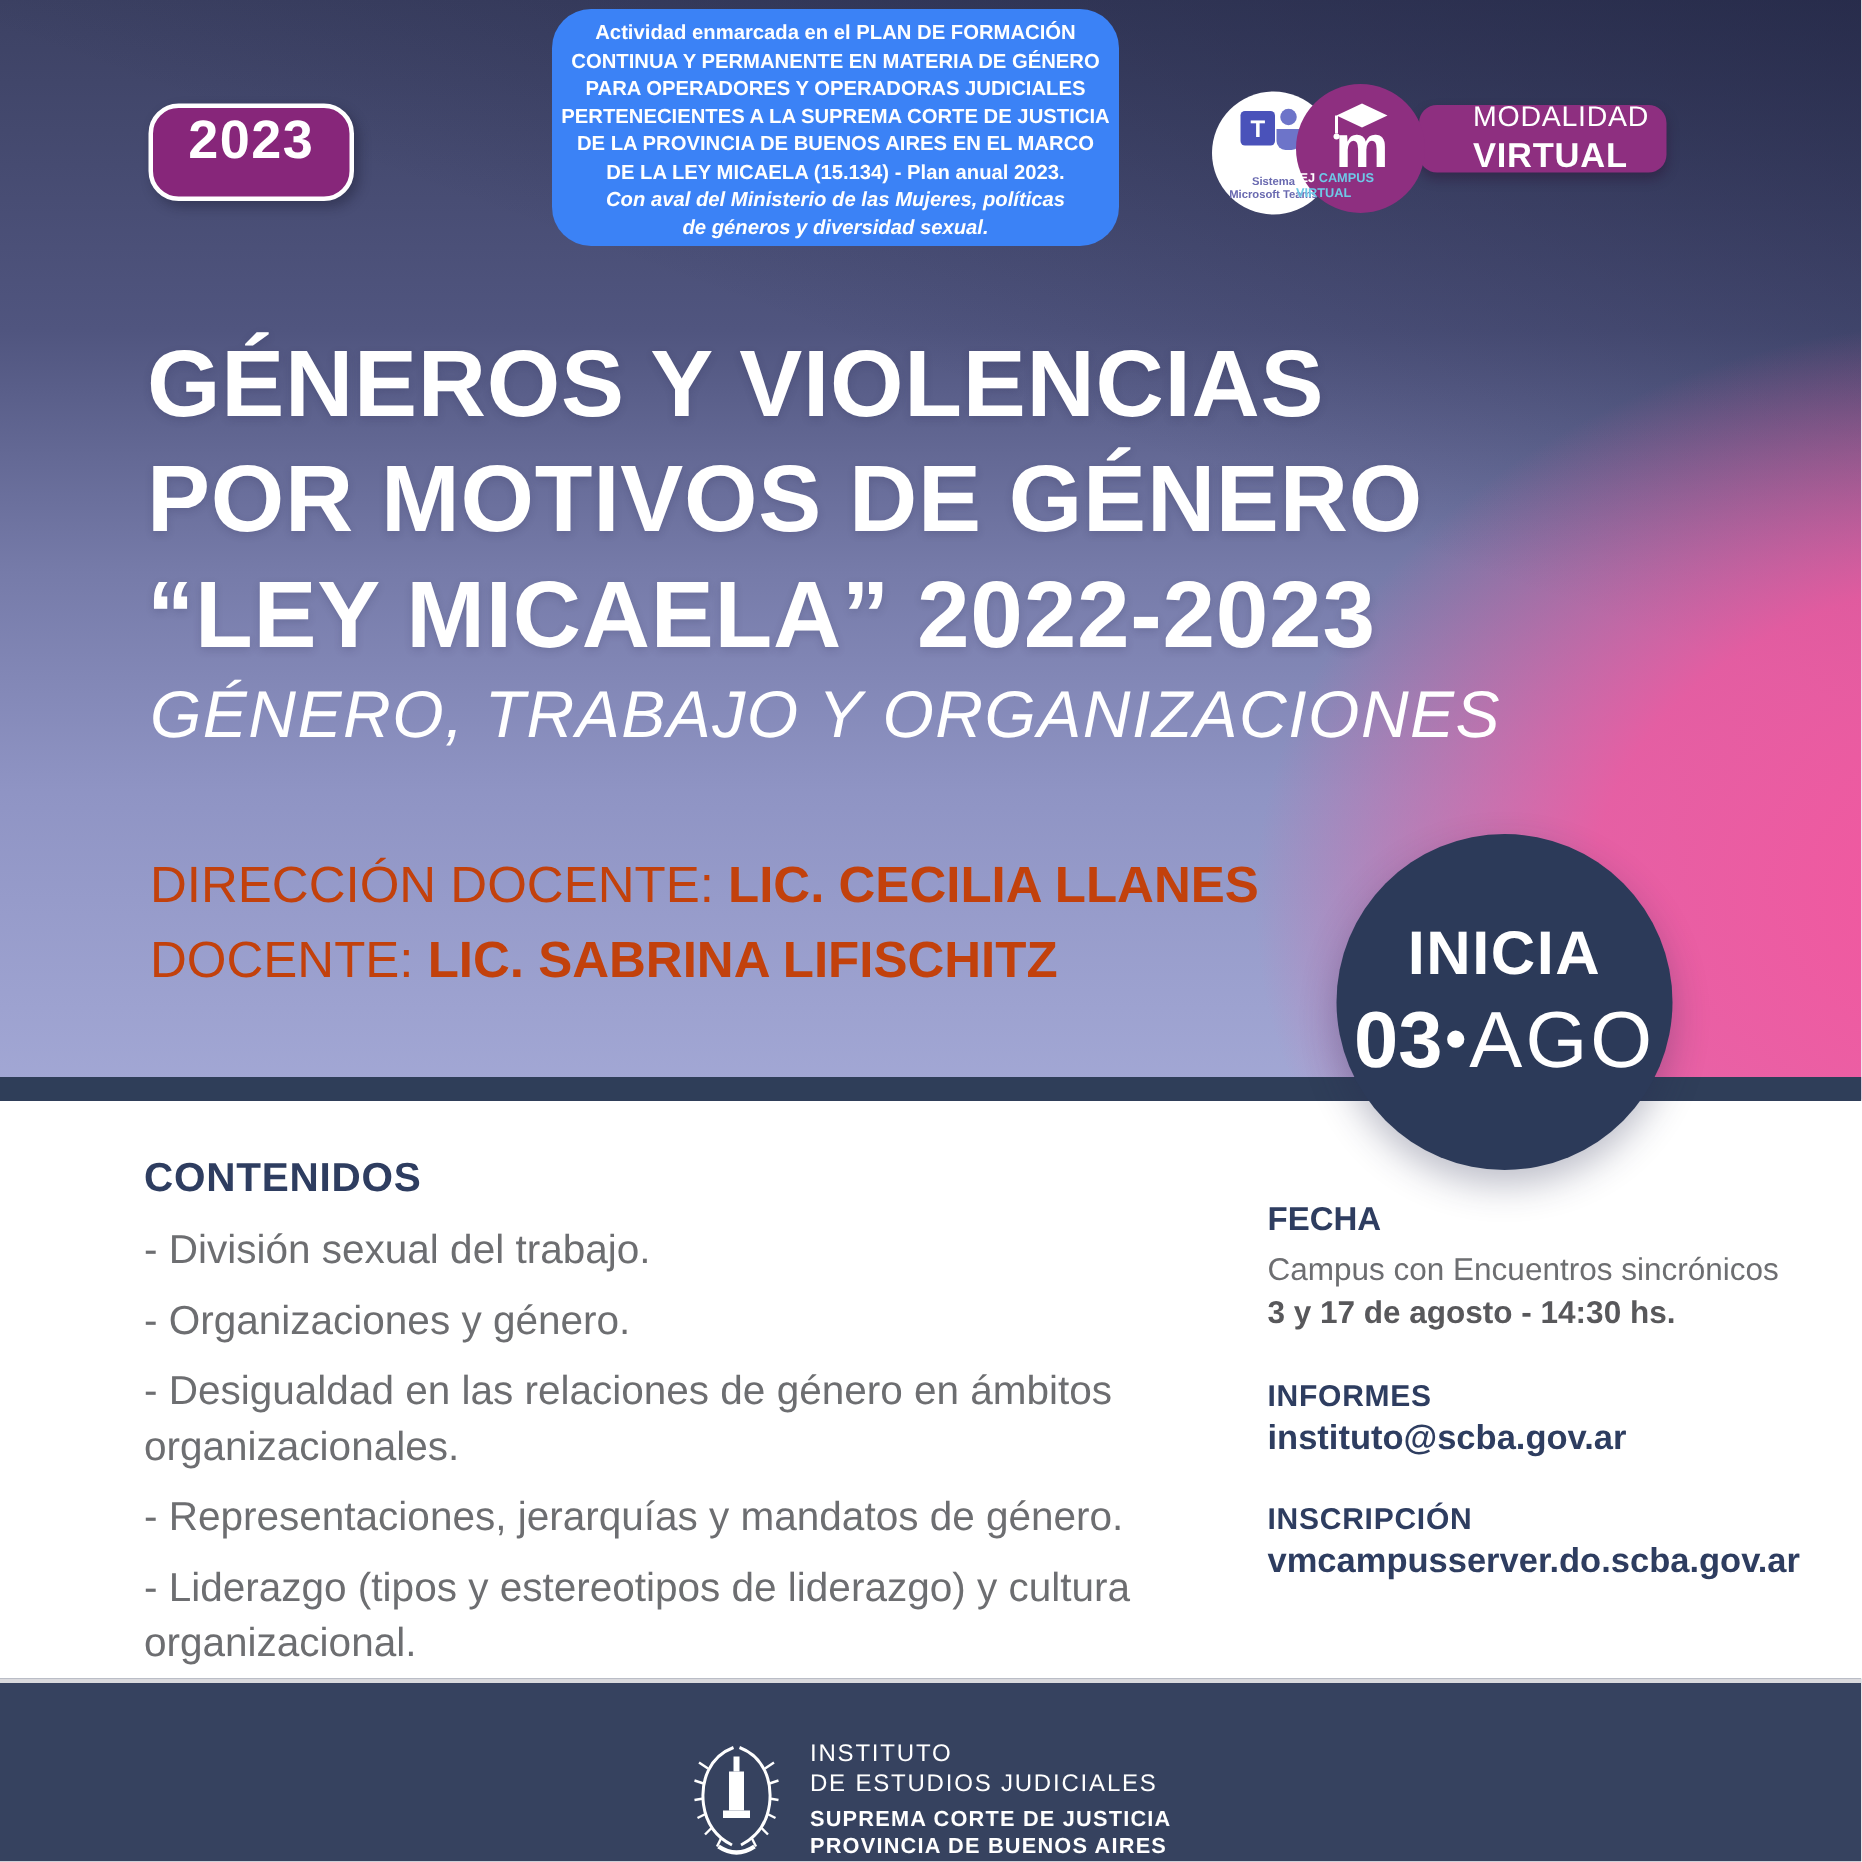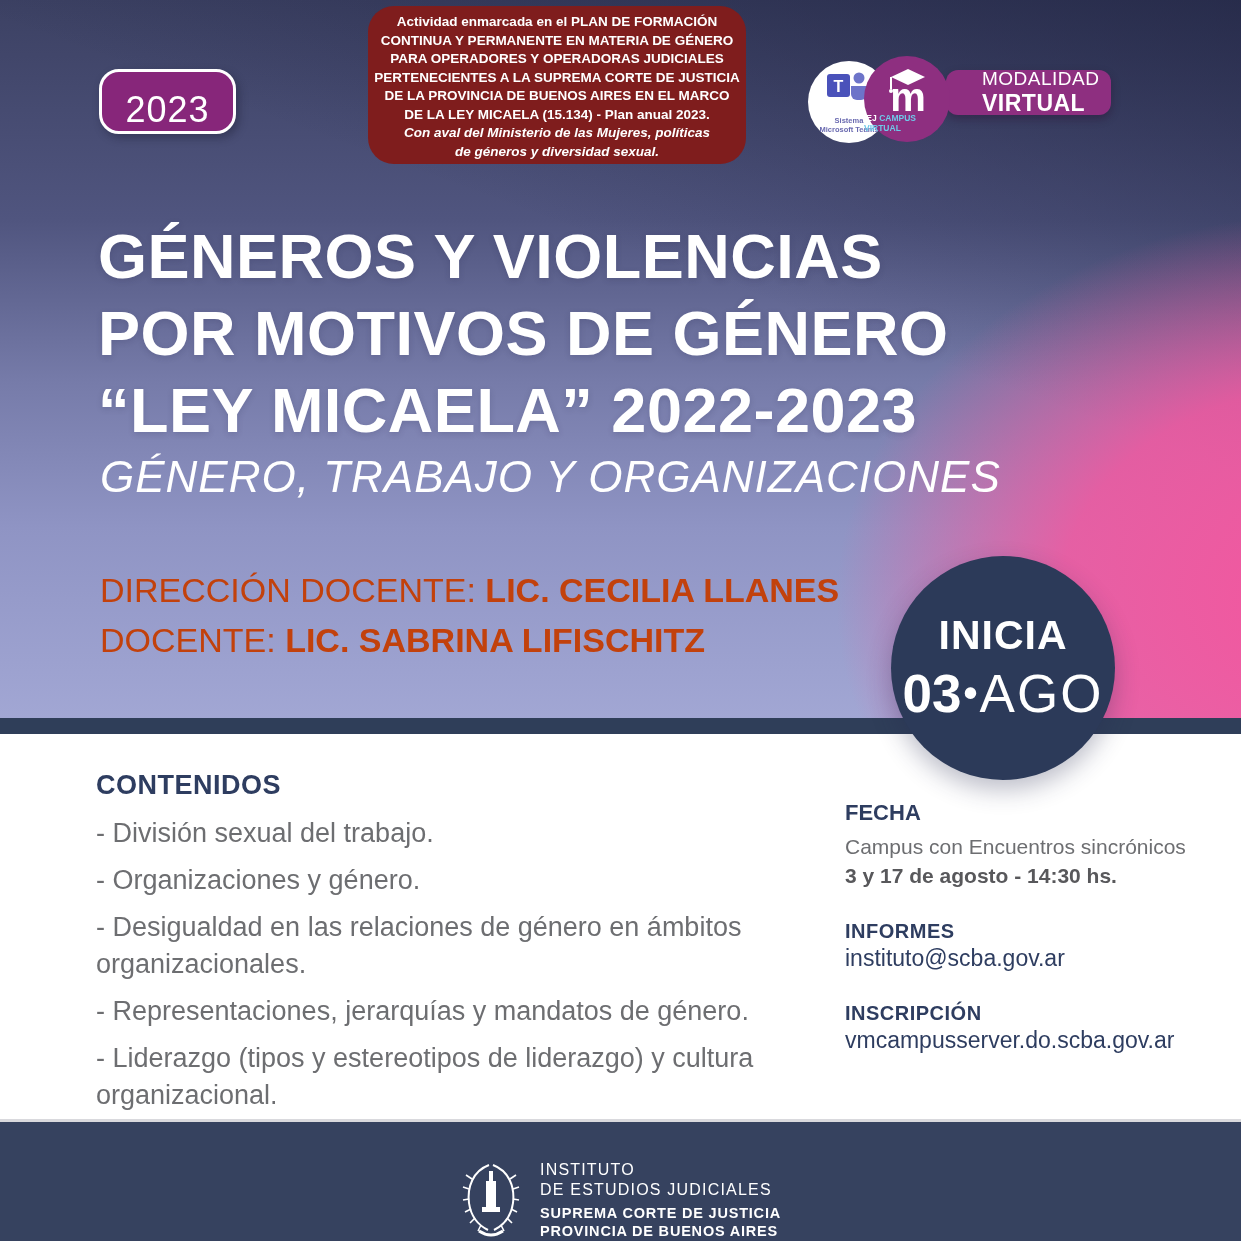--- a/index.html
+++ b/index.html
@@ -14,28 +14,28 @@
       radial-gradient(ellipse 700px 540px at 108% 82%, #f4569e 0%, rgba(244,86,158,0.85) 40%, rgba(244,86,158,0) 72%),
       linear-gradient(200deg, rgba(23,27,56,0.55) 0%, rgba(23,27,56,0) 40%),
       linear-gradient(to bottom, #3c4163 0%, #50557f 30%, #767ba9 52%, #8f94c4 72%, #a3a8d5 100%);
   }
   
   .band{position:absolute;left:0;top:718px;width:1241px;height:16px;background:#2f3e59;}
   
   .year-badge{
     position:absolute;left:99px;top:69px;width:131px;height:59px;
     background:#87267a;border:3px solid #ffffff;border-radius:20px;
-    display:flex;align-items:flex-end;justify-content:center;
-    color:#fff;font-size:36px;font-weight:normal;letter-spacing:1px;
+    display:flex;align-items:flex-start;justify-content:center;
+    color:#fff;font-size:36px;font-weight:bold;letter-spacing:1px;
     box-shadow:3px 4px 8px rgba(20,20,40,0.35);
   }
   
   .plan-box{
     position:absolute;left:368px;top:6px;width:378px;height:158px;
-    background:#7f1d1d;border-radius:26px;color:#fff;
+    background:#3b82f6;border-radius:26px;color:#fff;
     display:flex;flex-direction:column;justify-content:center;align-items:center;
     padding-top:4px;box-sizing:border-box;
   }
   .plan-box .pline{font-size:13.5px;font-weight:bold;line-height:18.5px;text-align:center;}
   .plan-box .pnote{font-size:13.5px;font-weight:bold;font-style:italic;line-height:18.5px;text-align:center;}
   
   .teams-circle{
     position:absolute;left:808px;top:61px;width:82px;height:82px;border-radius:50%;
     background:#ffffff;z-index:1;display:flex;flex-direction:column;align-items:center;justify-content:center;
   }
@@ -81,21 +81,21 @@
   
   .contents{position:absolute;left:96px;top:770px;width:710px;}
   .contents h2{margin:0 0 14px 0;font-size:27px;font-weight:bold;color:#2e3d60;letter-spacing:0.5px;}
   .contents .item{font-size:27px;color:#6d6e71;line-height:37px;margin-bottom:10px;}
   
   .details{position:absolute;left:845px;top:800px;width:380px;color:#2e3d60;}
   .details .h-small{font-size:22px;font-weight:bold;margin:0 0 6px 0;}
   .details .h-big{font-size:20px;font-weight:bold;margin:30px 0 2px 0;letter-spacing:0.5px;}
   .details .grey{font-size:21px;color:#6d6e71;line-height:29px;}
   .details .grey-bold{font-size:21px;font-weight:bold;color:#58585b;line-height:29px;}
-  .details .navy-bold{font-size:23px;font-weight:normal;color:#2e3d60;}
+  .details .navy-bold{font-size:23px;font-weight:bold;color:#2e3d60;}
   
   .footer{
     position:absolute;left:0;top:1119px;width:1241px;height:158px;
     background:#36425f;border-top:3px solid #d9d9dd;box-sizing:border-box;
     display:flex;align-items:center;justify-content:center;
   }
   .footer-inner{display:flex;align-items:center;}
   .emblem{margin-right:18px;}
   .footer-text{color:#ffffff;}
   .footer-text .f1{font-size:16px;letter-spacing:1.2px;line-height:20px;}

